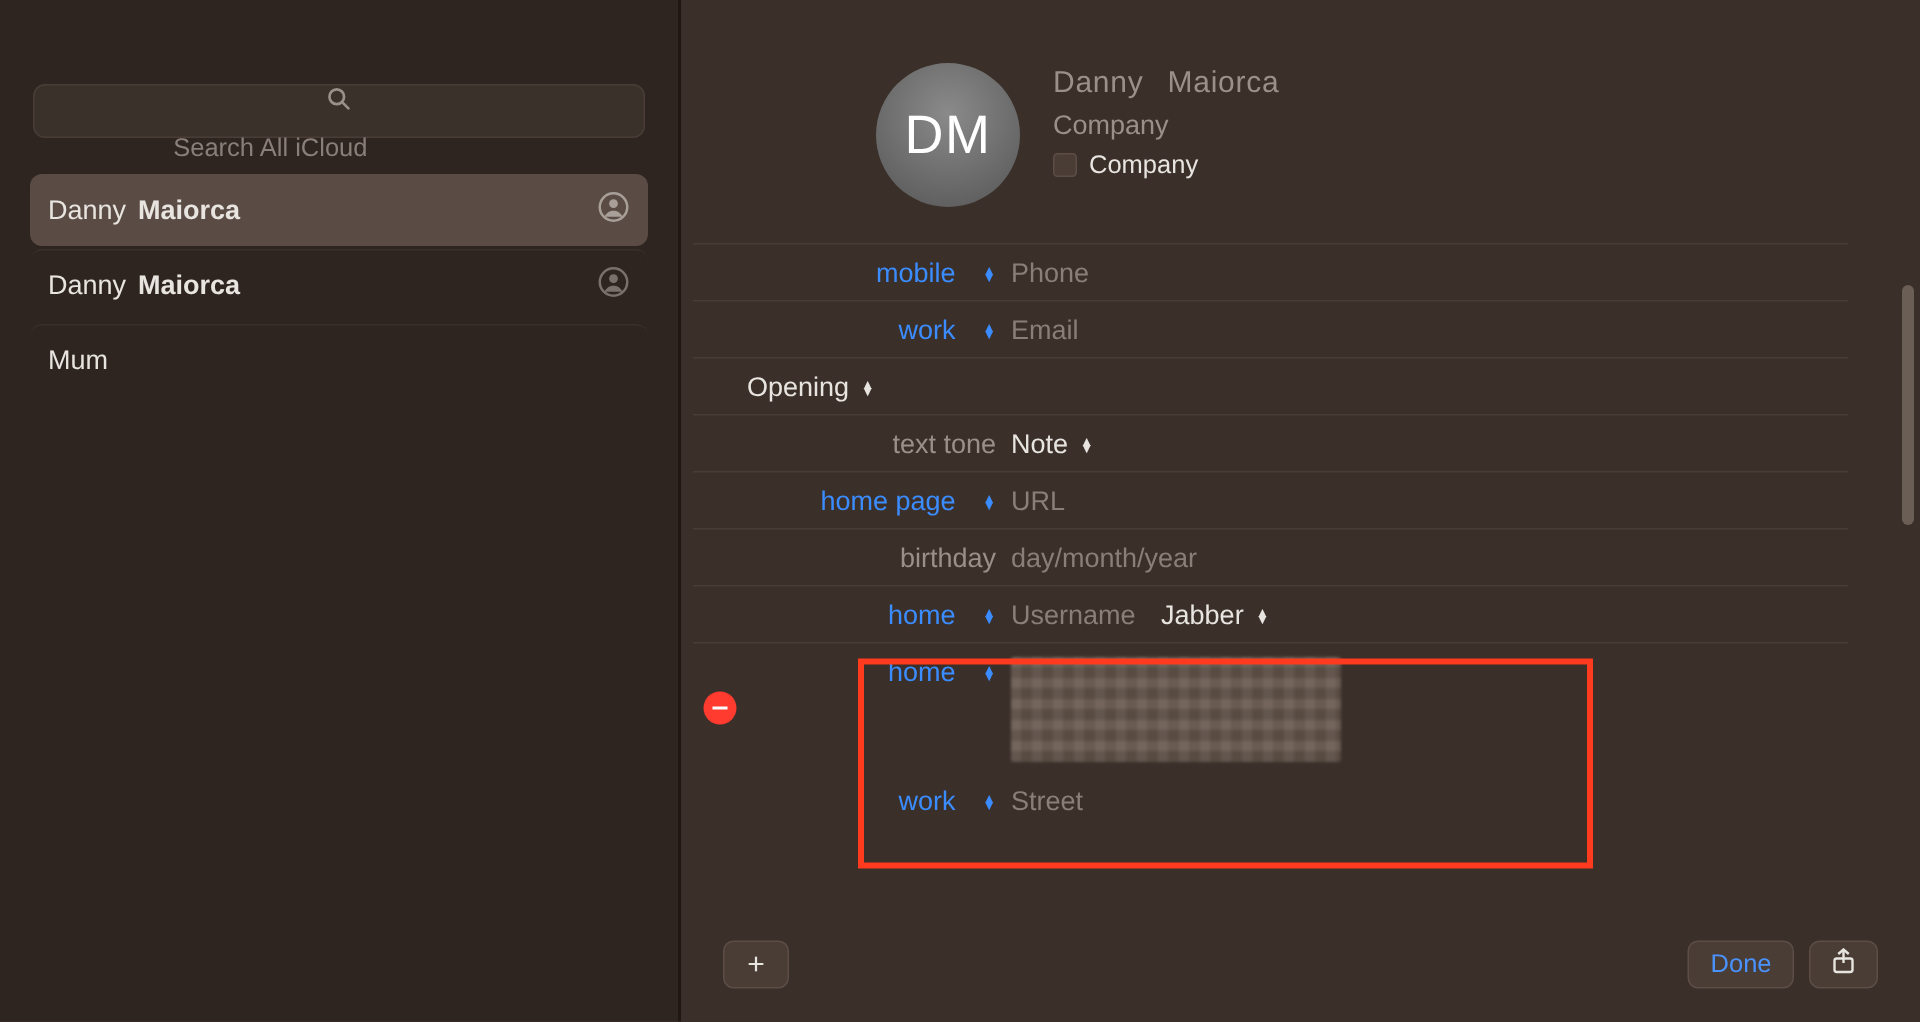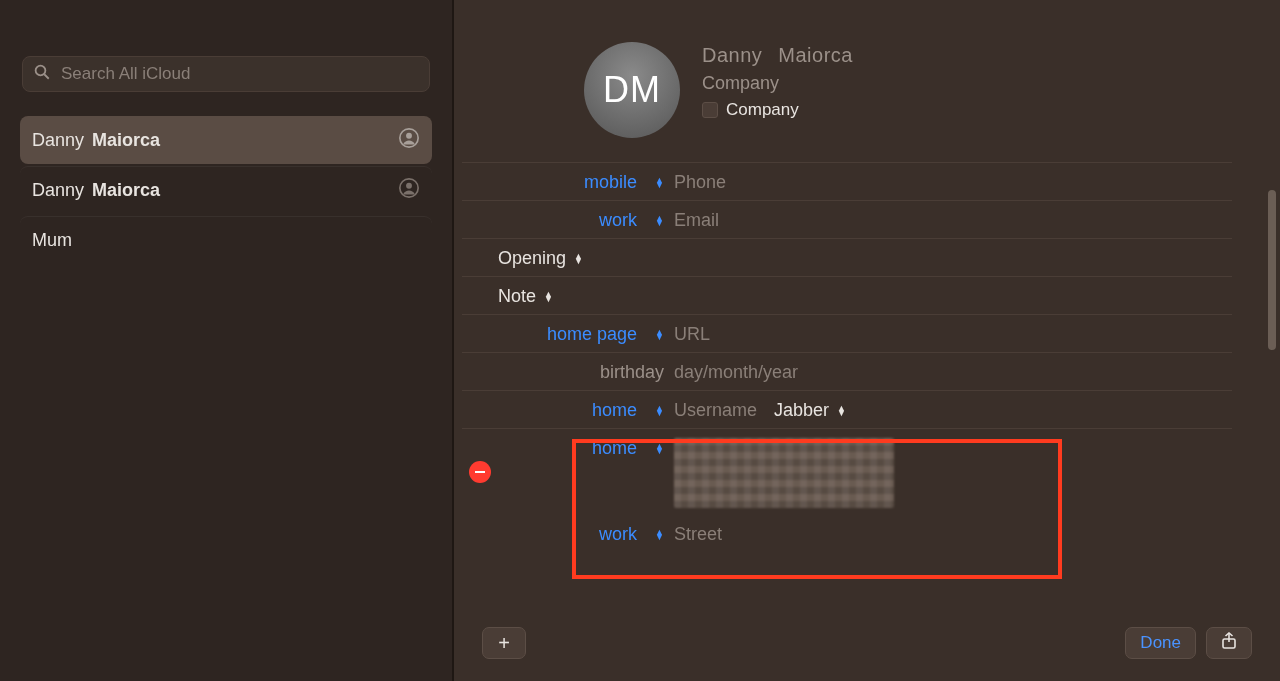--- a/index.html
+++ b/index.html
@@ -50,20 +50,21 @@
   }
   .search {
     display: flex;
     align-items: center;
     background: #3b312b;
     border: 1px solid #4a3d36;
     border-radius: 8px;
     height: 36px;
     padding: 0 10px;
     gap: 8px;
+    flex-direction: column;
   }
   .search svg { flex: 0 0 auto; }
   .search input {
     flex: 1;
     background: transparent;
     border: none;
     outline: none;
     color: var(--text);
     font-size: 17px;
   }
@@ -363,20 +364,21 @@
       <div class="field-row">
         <div class="row-gutter"></div>
         <div class="value-col">
           <span class="bright">Opening</span>
           <span class="stepper plain">▲<br>▼</span>
         </div>
       </div>
 
       <div class="field-row">
         <div class="row-gutter"></div>
+        <div class="label-col grey">text tone</div>
         <div class="value-col">
           <span class="bright">Note</span>
           <span class="stepper plain">▲<br>▼</span>
         </div>
       </div>
 
       <div class="field-row">
         <div class="row-gutter"></div>
         <div class="label-col blue">
           <span>home page</span>

